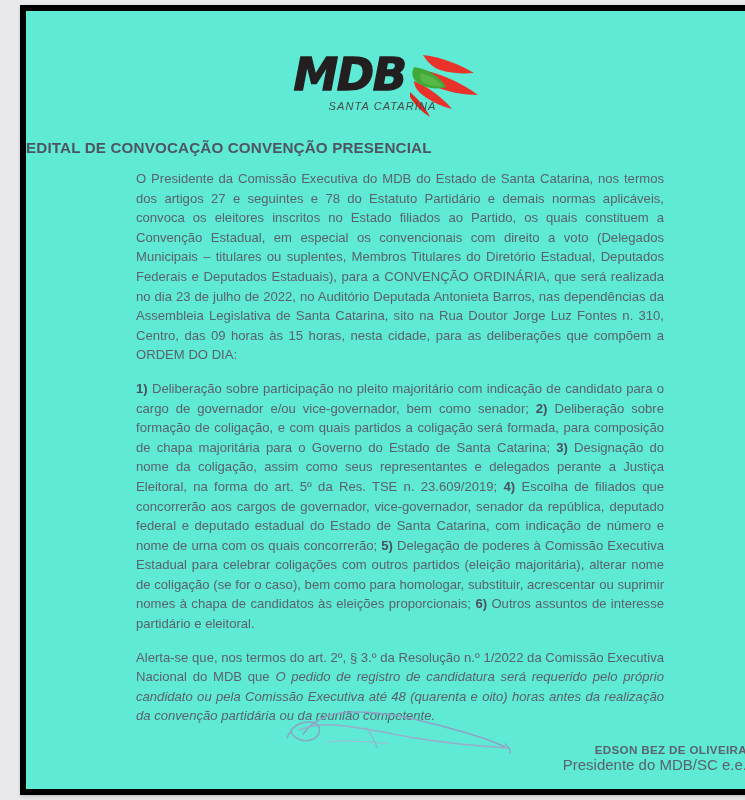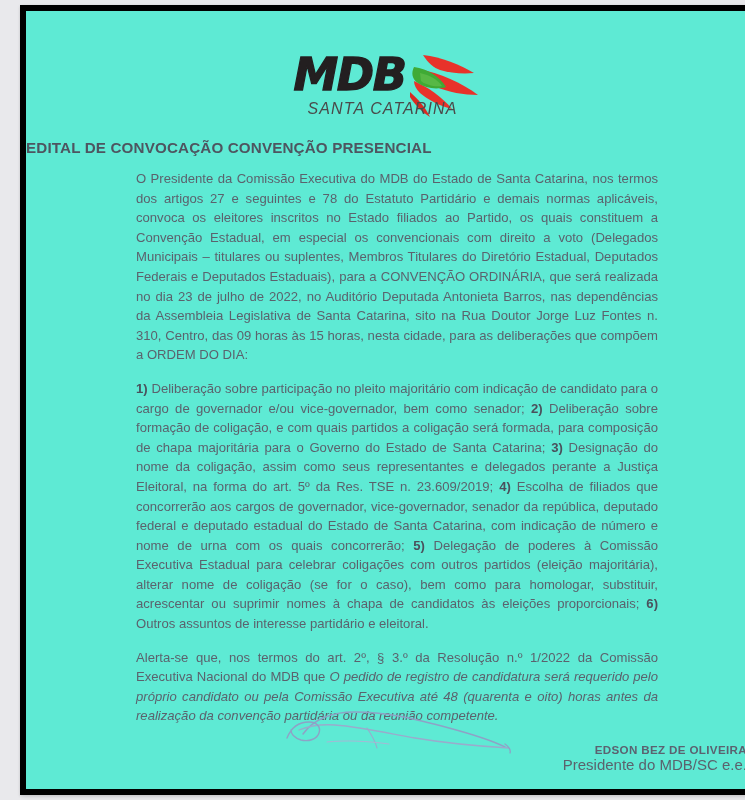--- a/index.html
+++ b/index.html
@@ -66,24 +66,24 @@
     text-align: left;
     -webkit-text-stroke: 1.3px #231f20;
   }
   #logo-sub {
     position: absolute;
     left: 16px;
     top: 53px;
     width: 150px;
     font-family: "Liberation Sans", sans-serif;
     font-style: italic;
-    font-size: 16px;
+    font-size: 11px;
     letter-spacing: 1.1px;
     color: #4a4a4a;
-    text-align: right;
+    text-align: center;
     white-space: nowrap;
   }
 
   
   #doc-title {
     position: absolute;
     left: 0;
     top: 128px;
     width: 100%;
     font-size: 15.2px;
@@ -97,21 +97,21 @@
     position: absolute;
     left: 110px;
     top: 158px;
     width: 528px;
   }
   .para {
     text-align: justify;
     font-size: 13.1px;
     line-height: 19.6px;
     color: #5b626d;
-    margin: 0 6px 14px 0;
+    margin: 0 0 14px 0;
     text-justify: inter-word;
   }
   .para b { font-weight: bold; color: #4a515c; }
   .para i { font-style: italic; }
   .gap-md { height: 11px; }
 
   
   #signature-block {
     position: absolute;
     left: 0;

